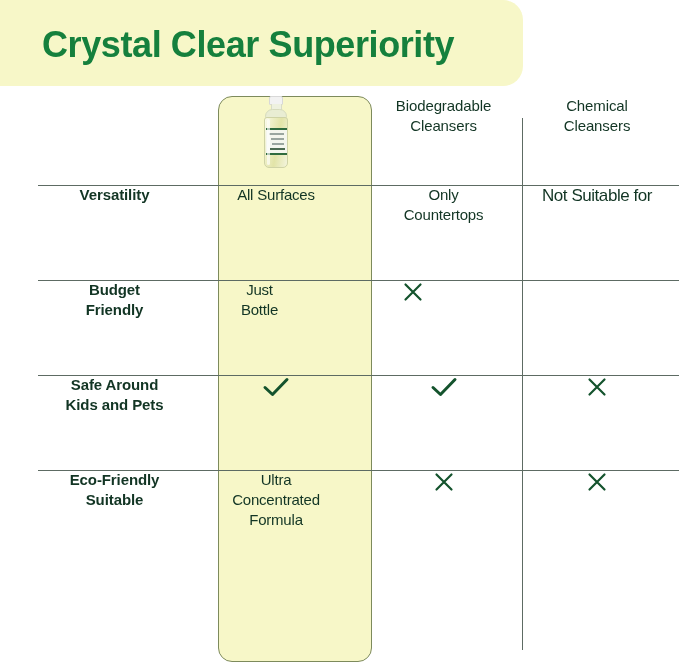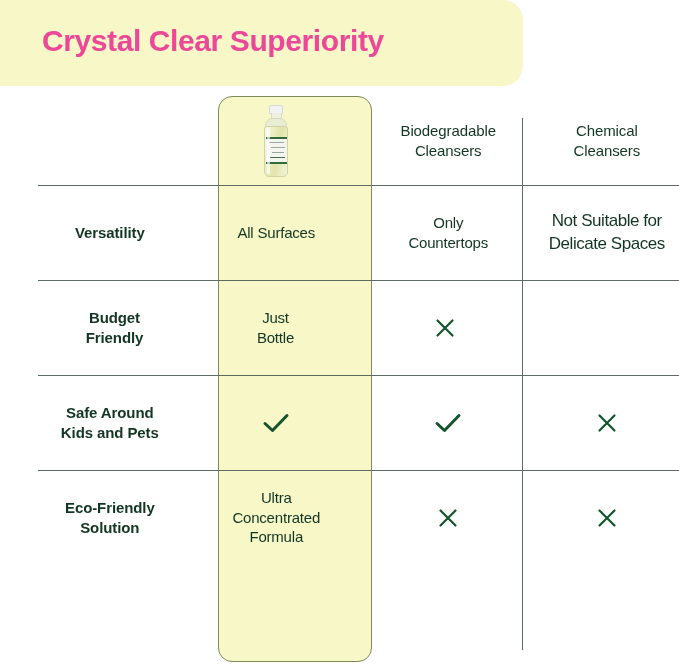--- a/index.html
+++ b/index.html
@@ -29,24 +29,24 @@
     width: 523px;
     height: 86px;
     background: #f7f7c8;
     border-top-right-radius: 20px;
     border-bottom-right-radius: 20px;
   }
   #page-title {
     position: absolute;
     left: 42px;
     top: 24px;
-    font-size: 30px;
+    font-size: 36px;
     font-weight: bold;
     letter-spacing: -0.4px;
-    color: #ec4899;
+    color: #15803d;
     white-space: nowrap;
   }
 
   
   #highlight-column {
     position: absolute;
     left: 218px;
     top: 96px;
     width: 154px;
     height: 566px;
@@ -72,23 +72,22 @@
   #table {
     position: absolute;
     left: 0;
     top: 96px;
     width: 679px;
     z-index: 3;
   }
   .row {
     position: relative;
     display: flex;
-    align-items: center;
-    box-sizing: border-box;
-    gap: 16px;
+    align-items: flex-start;
+    box-sizing: border-box;
   }
   .row.header-row { height: 89px; }
   .row.data-row   { height: 95px; }
 
   
   .row.data-row::before {
     content: "";
     position: absolute;
     left: 38px;
     right: 0;
@@ -283,21 +282,20 @@
       </div>
       <div class="cell c3">
         <div class="cell-text">
           <div>Only</div>
           <div>Countertops</div>
         </div>
       </div>
       <div class="cell c4">
         <div class="cell-text tight">
           <div>Not Suitable for</div>
-          <div>Delicate Spaces</div>
         </div>
       </div>
     </div>
 
     <div class="row data-row">
       <div class="cell c1">
         <div class="feature-label">
           <div>Budget</div>
           <div>Friendly</div>
         </div>
@@ -337,21 +335,21 @@
         <svg class="mark cross-icon" viewBox="0 0 24 24">
           <path d="M4.5 4.5 L19.5 19.5 M19.5 4.5 L4.5 19.5" stroke="#14532d" stroke-width="2.2" stroke-linecap="round" fill="none"></path>
         </svg>
       </div>
     </div>
 
     <div class="row data-row">
       <div class="cell c1">
         <div class="feature-label">
           <div>Eco-Friendly</div>
-          <div>Solution</div>
+          <div>Suitable</div>
         </div>
       </div>
       <div class="cell c2">
         <div class="cell-text">
           <div>Ultra</div>
           <div>Concentrated</div>
           <div>Formula</div>
         </div>
       </div>
       <div class="cell c3">

